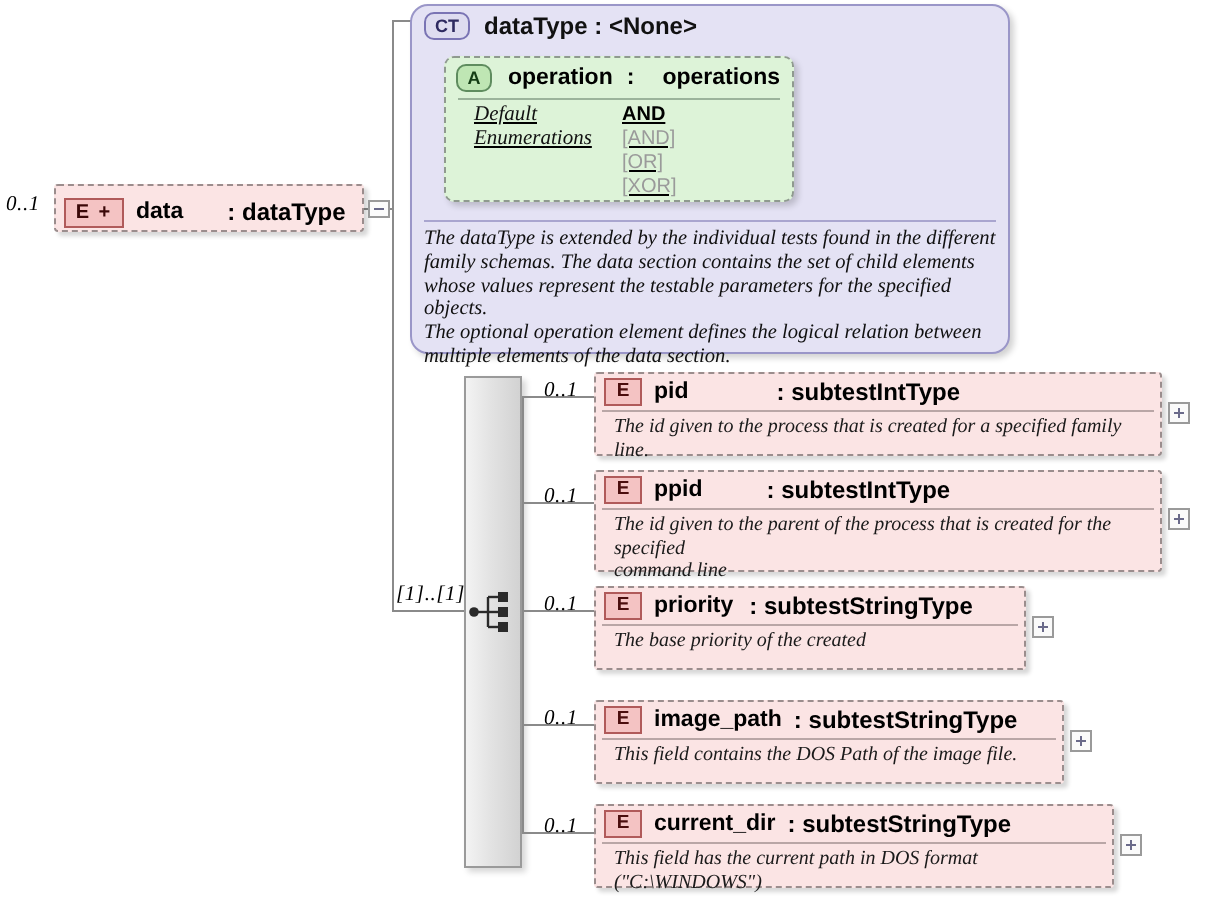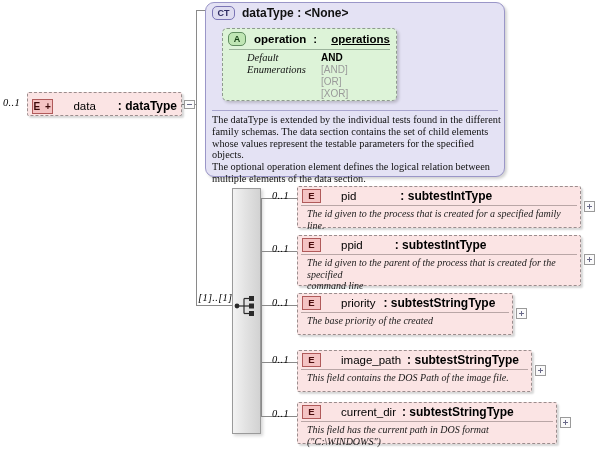--- a/index.html
+++ b/index.html
@@ -44,24 +44,24 @@
     box-shadow: 2px 2px 2px rgba(0,0,0,0.16);
   }
 
   .elem-header {
     display: flex;
     align-items: center;
     padding: 2px 4px 2px 4px;
     white-space: nowrap;
   }
   .elem-name {
-    font-weight: normal;
+    font-weight: bold;
     font-size: 11.5px;
     color: #000;
-    margin-left: 20px;
+    margin-left: 6px;
   }
   .elem-type {
     font-weight: bold;
     font-size: 12px;
     color: #000;
     margin-left: 6px;
   }
   .elem-desc {
     font-family: "Liberation Serif", serif;
     font-style: italic;
@@ -167,22 +167,23 @@
     margin-left: 8px;
     font-size: 11.5px;
     font-weight: bold;
   }
   .attr-rule {
     height: 0; border-top: 1px solid #9bb39b;
     margin: 1px 6px 2px 6px;
   }
   .attr-facets {
     display: flex;
-    padding: 0 6px 4px 24px;
+    padding: 0 6px 4px 14px;
     font-size: 10px;
+    text-decoration: underline;
   }
   .facet-labels {
     font-family: "Liberation Serif", serif;
     font-style: italic;
     font-size: 10.5px;
     color: #111;
     line-height: 12px;
     width: 74px;
   }
   .facet-values { line-height: 12px; }
@@ -193,20 +194,21 @@
   .facet-enum {
     font-size: 10px; color: #9a9a9a;
     font-family: "Liberation Sans", sans-serif;
   }
 
   
   .ct-rule { position: absolute; height: 0; border-top: 1px solid #a9a5cf; }
   .ct-desc {
     position: absolute;
     font-family: "Liberation Serif", serif;
+    font-style: italic;
     font-size: 10.3px;
     line-height: 11.8px;
     color: #101010;
     white-space: pre-line;
   }
 
   
   .seq-bar {
     position: absolute;
     box-sizing: border-box;
@@ -293,21 +295,21 @@
   <div class="ct-title" style="left:212px; top:6px;">
     <span class="icon-ct">CT</span>
     <span class="ct-label">dataType : &lt;None&gt;</span>
   </div>
 
   <div class="attr-box" style="left:222px; top:28px; width:175px; height:73px;">
     <div class="attr-header">
       <span class="icon-a">A</span>
       <span class="attr-name">operation</span>
       <span class="attr-name" style="margin-left:7px;">:</span>
-      <span class="attr-name" style="margin-left:14px;text-decoration:underline;">operations</span>
+      <span class="attr-name" style="margin-left:14px;">operations</span>
     </div>
     <div class="attr-rule"></div>
     <div class="attr-facets">
       <div class="facet-labels">
         <div>Default</div>
         <div>Enumerations</div>
       </div>
       <div class="facet-values">
         <div class="facet-default">AND</div>
         <div class="facet-enum">[AND]</div>

